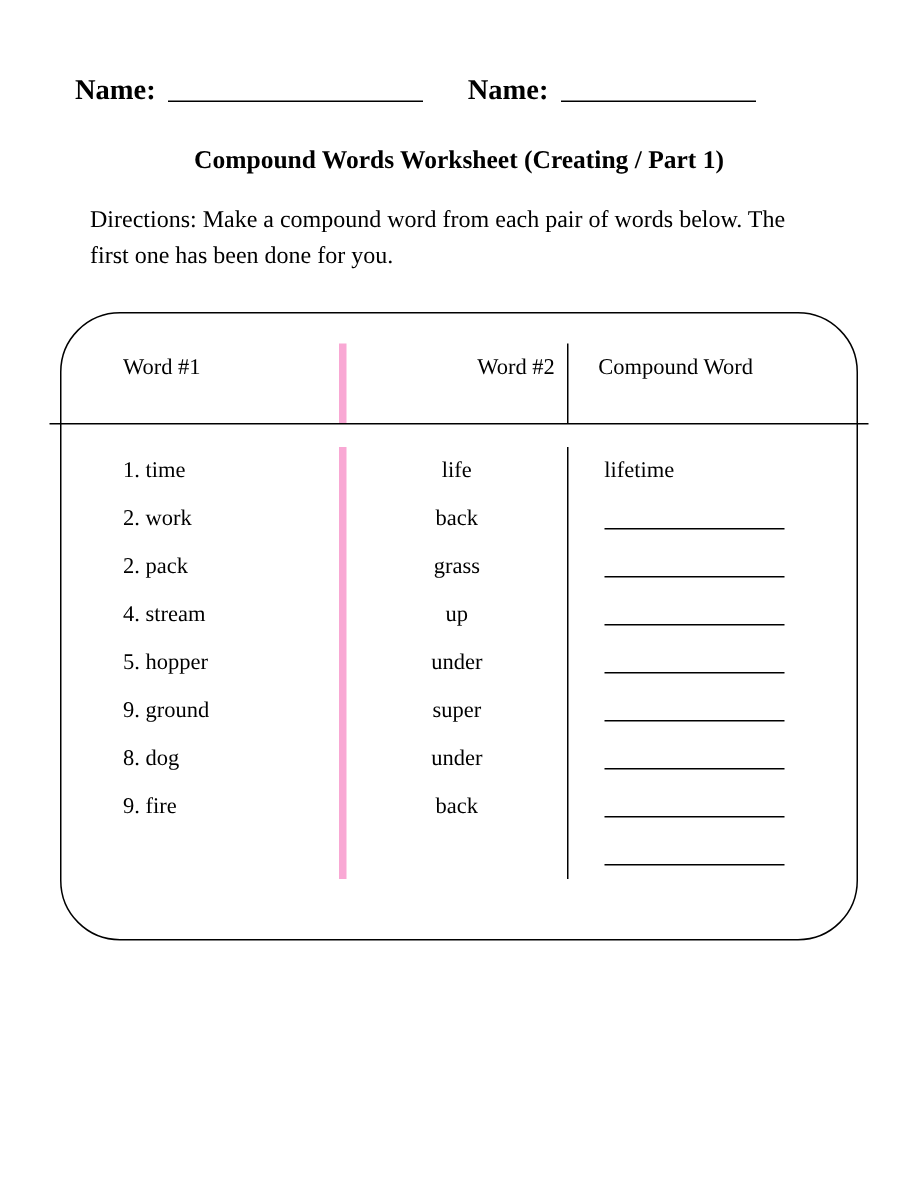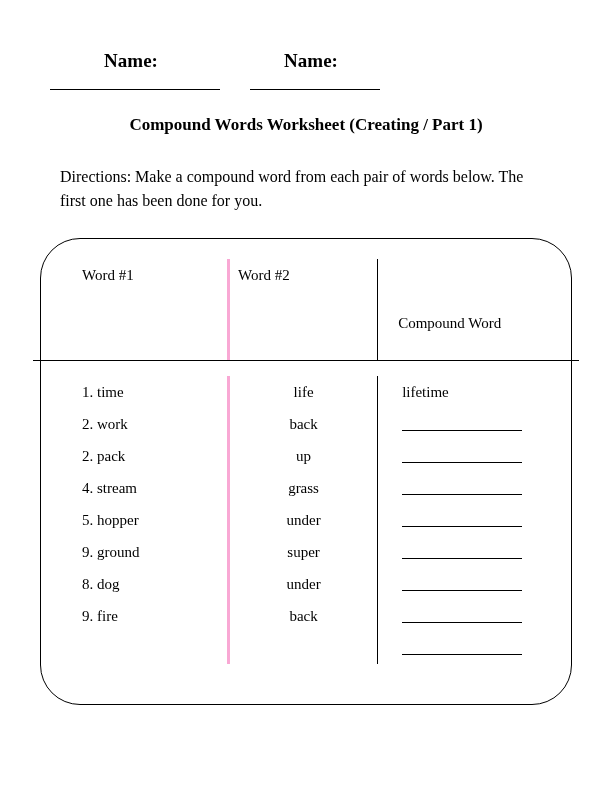--- a/index.html
+++ b/index.html
@@ -14,39 +14,38 @@
       padding: 50px 50px 0 50px;
     }
     .header-row {
       display: flex;
       gap: 30px;
       margin-bottom: 25px;
       align-items: baseline;
     }
     .field-group {
       display: flex;
-      align-items: center;
-      flex-direction: column;
+      align-items: flex-start;
     }
     .field-label {
       font-weight: bold;
       font-size: 19px;
       margin-right: 8px;
     }
     .underline {
       border-bottom: 1.5px solid #000;
       height: 18px;
     }
     .underline.name { width: 170px; }
     .underline.date { width: 130px; }
     .title {
       text-align: center;
       font-weight: bold;
       font-size: 17px;
-      margin-bottom: 30px;
+      margin-bottom: 18px;
     }
     .directions {
       font-size: 16px;
       line-height: 1.5;
       margin: 0 10px 25px 10px;
       font-family: 'Comic Sans MS', 'Segoe Script', cursive;
     }
     .table-box {
       border: 1.5px solid #000;
       border-radius: 40px;
@@ -55,29 +54,29 @@
       position: relative;
     }
     .columns {
       display: flex;
     }
     .col {
       flex: 1;
       padding: 0 8px;
     }
     .col.c1 { flex: 1.05; }
-    .col.c2 { flex: 0.95; border-left: 3px solid #f9a8d4; text-align:left;}
+    .col.c2 { flex: 0.95; border-left: 5px solid #f9a8d4; text-align:right;}
     .col.c3 { flex: 1.1; border-left: 1px solid #000; }
     .col-header {
       font-size: 15px;
       padding: 8px 0 28px 8px;
       font-family: 'Comic Sans MS', 'Segoe Script', cursive;
     }
     .col.c2 .col-header{ padding-left:0;}
-    .col.c3 .col-header{ padding-left:12px;margin-top:48px;}
+    .col.c3 .col-header{ padding-left:12px;}
     .header-underline {
       border-bottom: 1px solid #000;
       margin: 0 -33px 15px -33px;
     }
     .cell {
       font-size: 15px;
       height: 32px;
       display: flex;
       align-items: center;
       padding-left: 8px;
@@ -131,22 +130,22 @@
           <div class="cell">2. pack</div>
           <div class="cell">4. stream</div>
           <div class="cell">5. hopper</div>
           <div class="cell">9. ground</div>
           <div class="cell">8. dog</div>
           <div class="cell">9. fire</div>
         </div>
       <div class="col c2" id="col2-body">
           <div class="cell italic">life</div>
           <div class="cell">back</div>
+          <div class="cell">grass</div>
           <div class="cell">up</div>
-          <div class="cell">grass</div>
           <div class="cell">under</div>
           <div class="cell">super</div>
           <div class="cell">under</div>
           <div class="cell">back</div>
         </div>
       <div class="col c3" id="col3-body">
           <div class="cell italic">lifetime</div>
           <div class="cell">
             <span class="answer-line"></span>
           </div>

